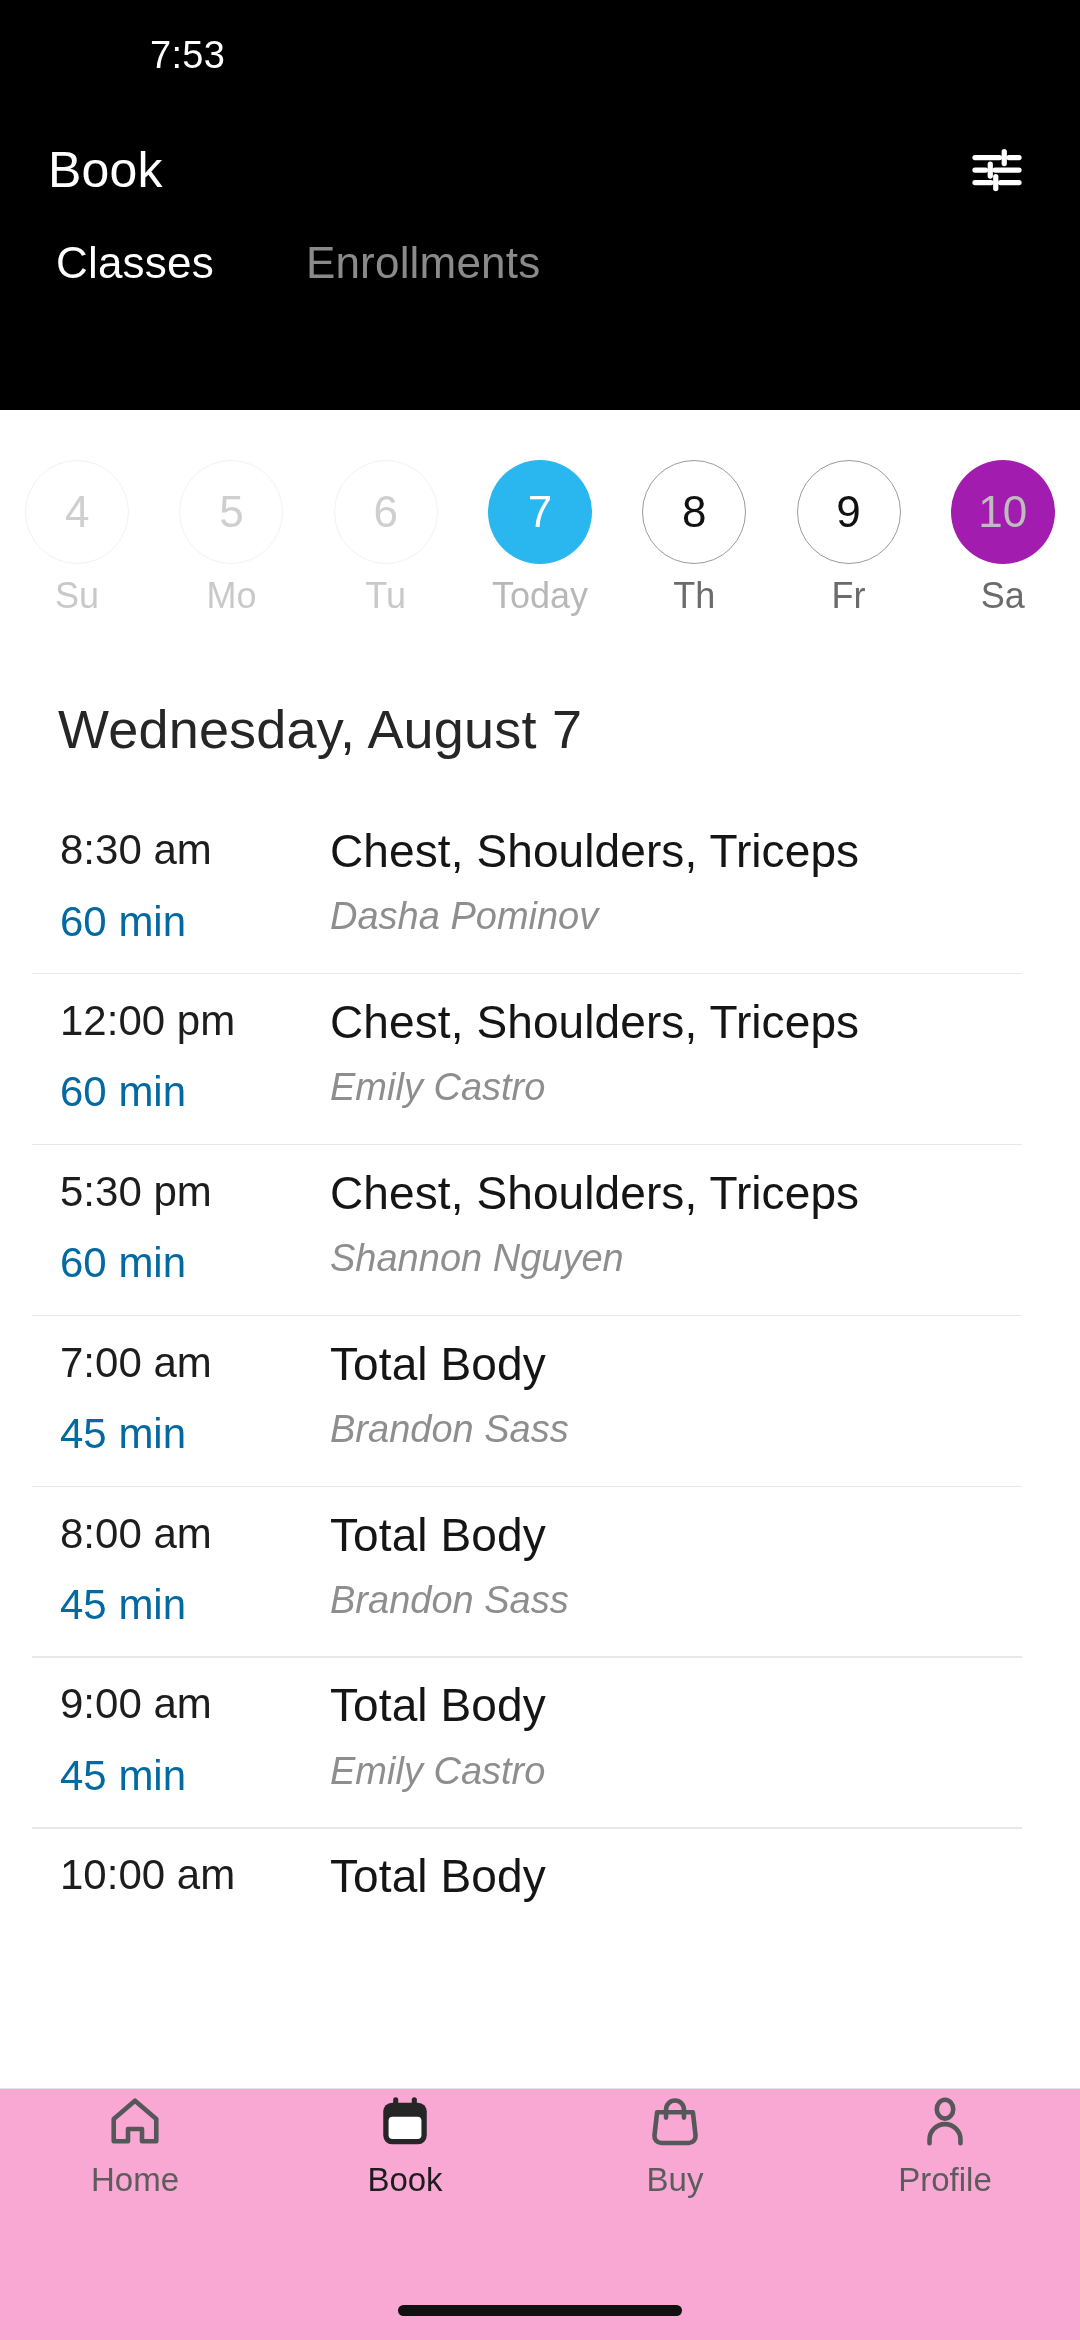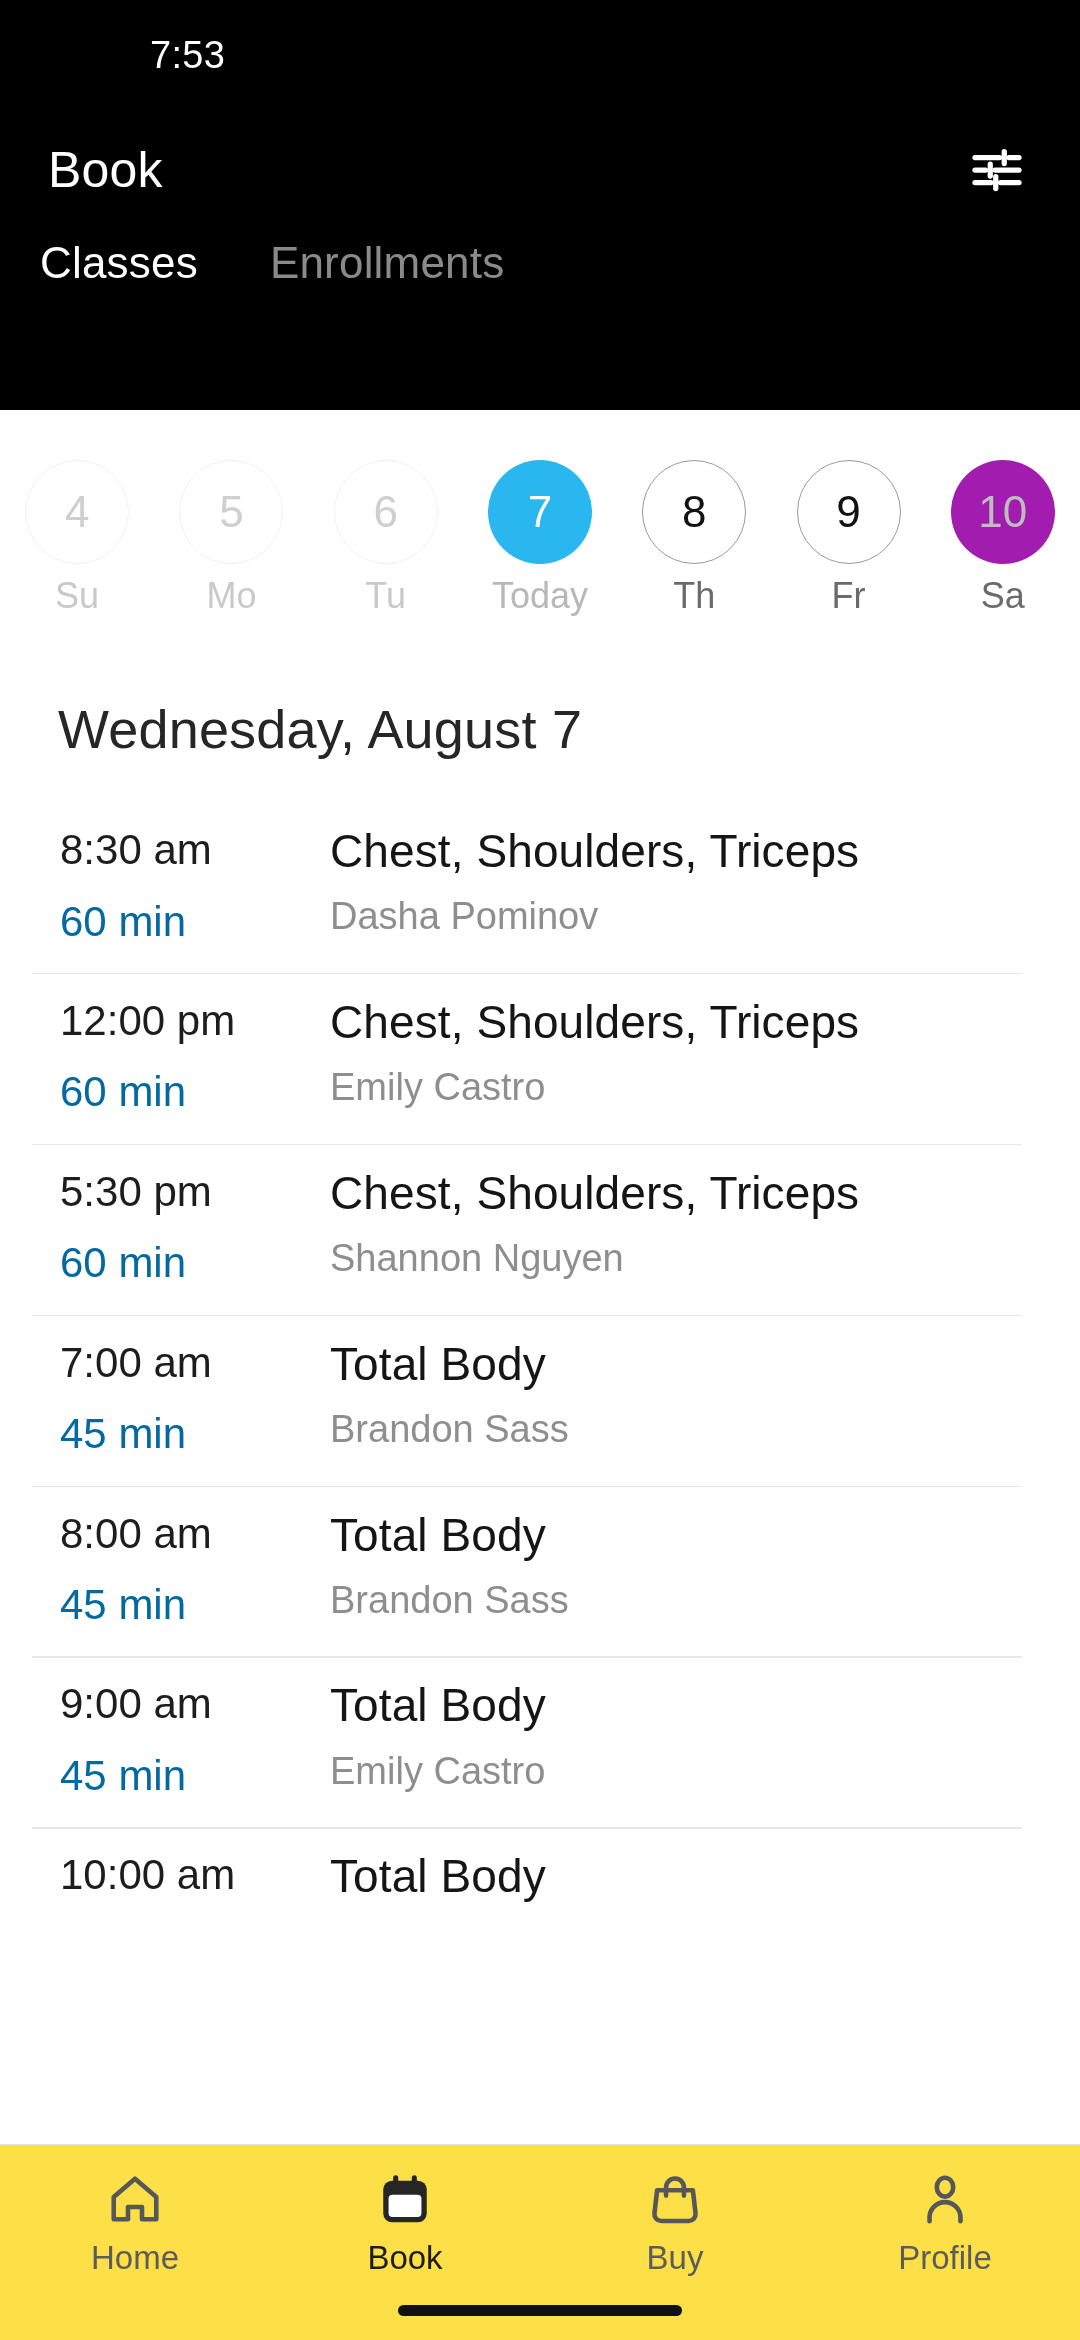--- a/index.html
+++ b/index.html
@@ -47,22 +47,22 @@
     font-weight:400;
     letter-spacing:0.2px;
   }
   .filter-icon {
     width:62px; height:62px;
     display:flex; align-items:center; justify-content:center;
   }
   .tabbar {
     display:flex;
     align-items:flex-start;
-    padding-left:16px;
-    gap:24px;
+    padding-left:32px;
+    gap:44px;
     height:110px;
   }
   .tab {
     font-size:44px;
     padding:8px 24px 0 24px;
     letter-spacing:0.2px;
   }
   .tab.active { color:#ffffff; }
   .tab.inactive { color:#8a8a8a; }
 
@@ -174,33 +174,33 @@
     font-size:46px;
     color:#151515;
     line-height:1.18;
     letter-spacing:0.1px;
   }
   .class-instructor {
     font-size:38px;
     color:#8e8e8e;
     margin-top:16px;
     line-height:1.2;
+    font-style:italic;
   }
 
   
   .bottomnav {
     position:absolute;
     left:0; bottom:0;
     width:100%;
-    height:196px;
-    background:#fde047;
+    height:252px;
+    background:#f9a8d4;
     border-top:1.5px solid #e4e4e4;
     display:flex;
     align-items:flex-start;
-    padding-top:22px;
   }
   .navitem {
     flex:1;
     display:flex;
     flex-direction:column;
     align-items:center;
     gap:10px;
   }
   .navicon {
     height:64px;

